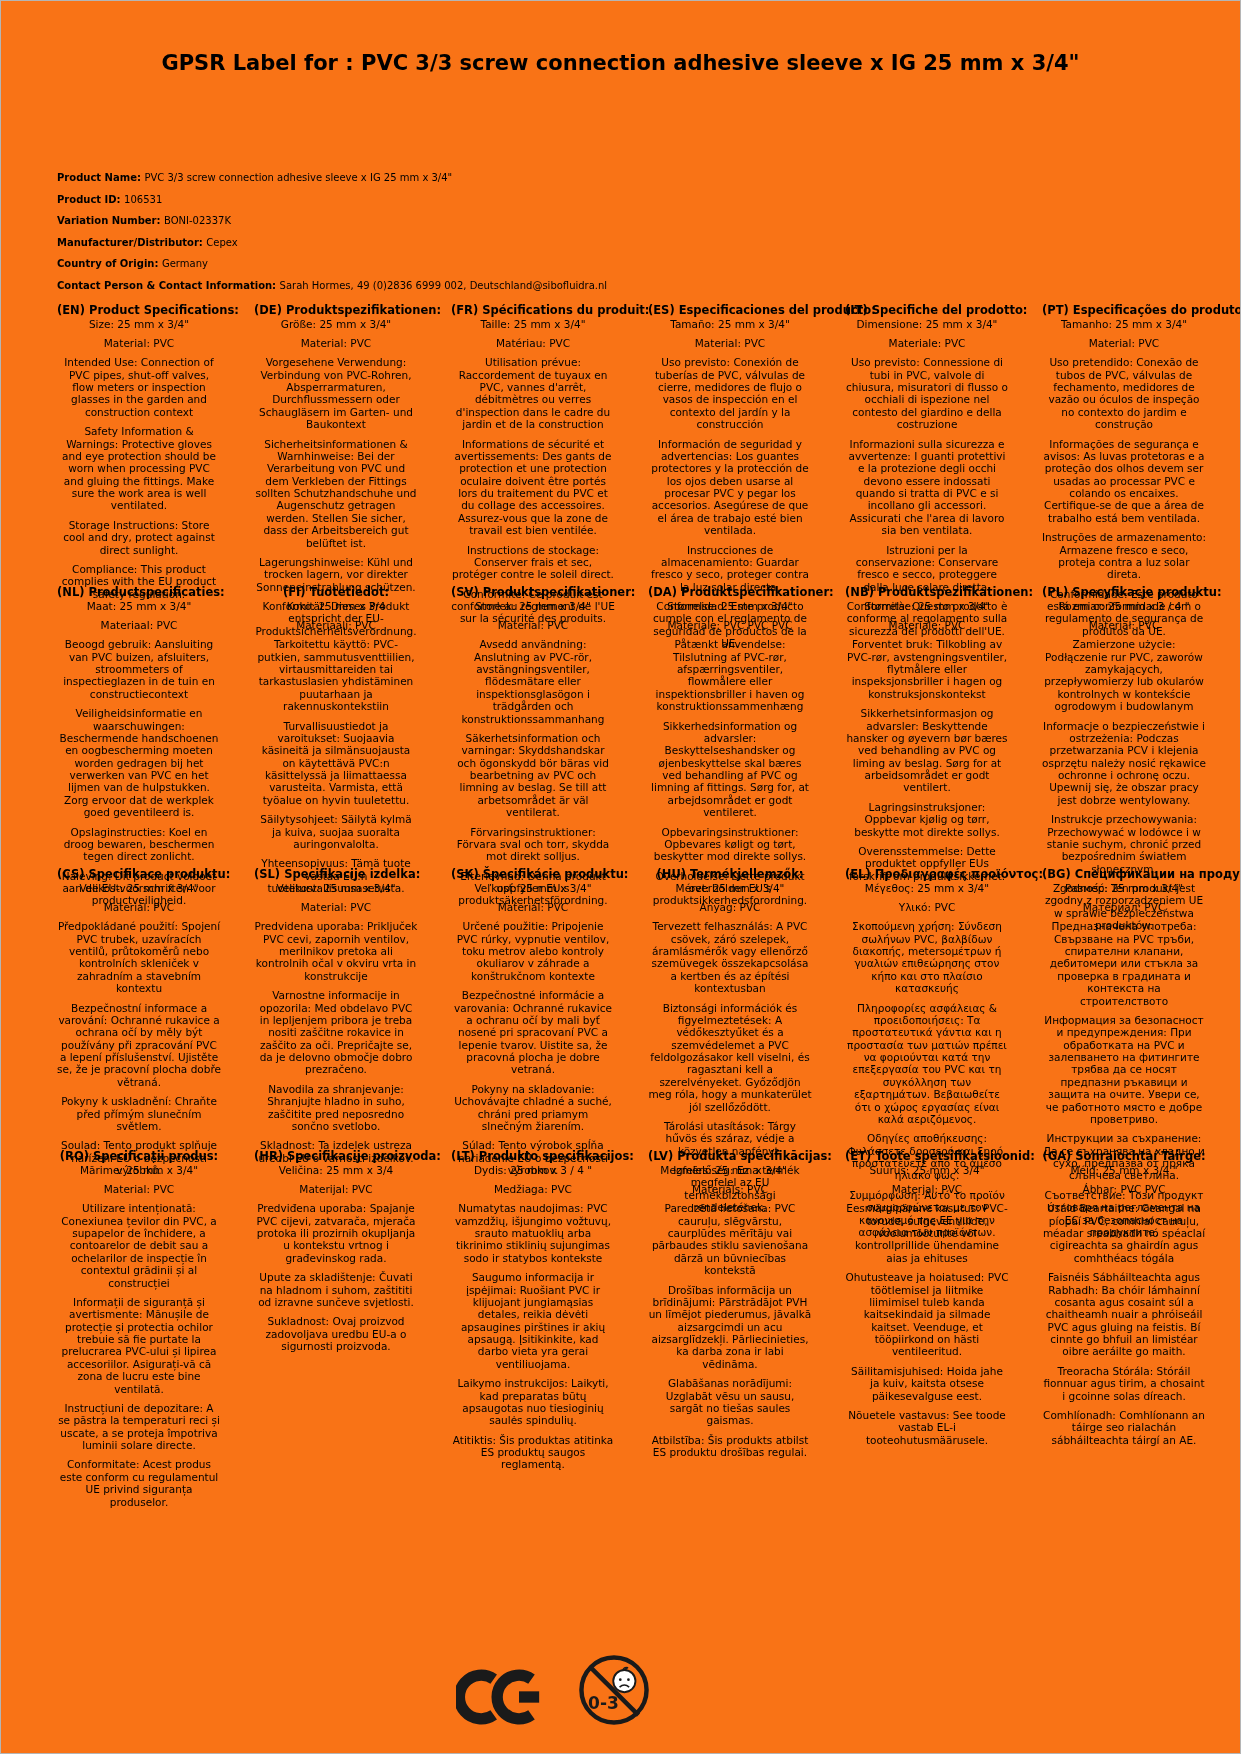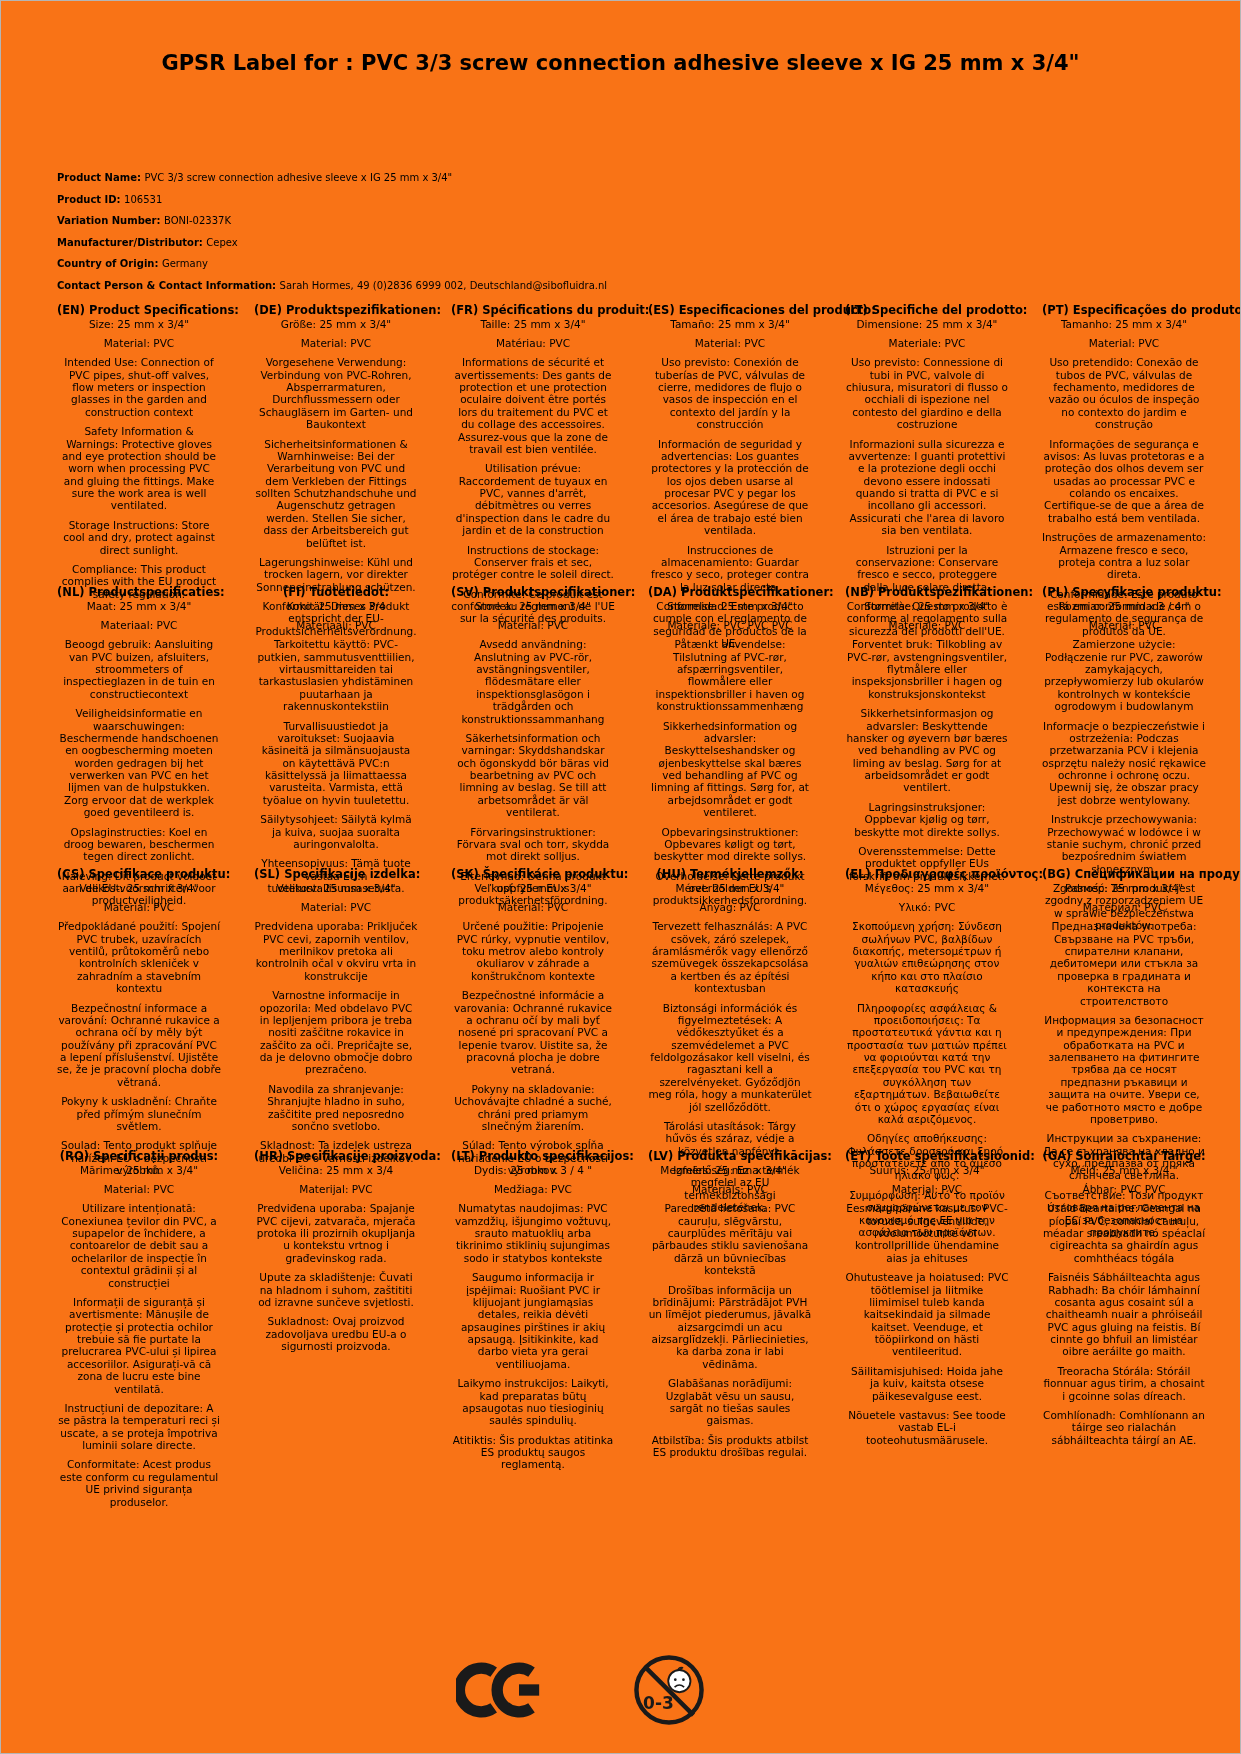--- a/index.html
+++ b/index.html
@@ -18,21 +18,21 @@
   .lang-grid {
     position:absolute; left:56px; top:303px; width:1150px;
     display:grid; grid-template-columns:repeat(6,164px); column-gap:33px;
     grid-auto-rows:282px;
     text-align:center;
   }
   .lang-block { font-size:10.5px; line-height:1.18; overflow-wrap:break-word; }
   .block-header { font-weight:bold; font-size:11.5px; white-space:nowrap; }
   .spec-p { margin:7px 0 0 0; }
   .spec-p.first { margin-top:0; }
-  .footer-icons { position:absolute; left:455px; top:1652px; display:flex; align-items:center; gap:92px; }
+  .footer-icons { position:absolute; left:455px; top:1652px; display:flex; align-items:flex-end; gap:37px; }
   .ce-svg { display:block; }
   .age-svg { display:block; }
 </style>
 </head>
 <body>
 
 <div class="page">
 
   <div class="title">GPSR Label for : PVC 3/3 screw connection adhesive sleeve x IG 25 mm x 3/4"</div>
 
@@ -73,22 +73,22 @@
           <p class="spec-p">Lagerungshinweise: Kühl und trocken lagern, vor direkter Sonneneinstrahlung schützen.</p>
           <p class="spec-p">Konformität: Dieses Produkt entspricht der EU-Produktsicherheitsverordnung.</p>
         </div>
   </div>
 
   <div class="lang-block">
     <div class="block-header">(FR) Spécifications du produit:</div>
     <div>
           <p class="spec-p first">Taille: 25 mm x 3/4"</p>
           <p class="spec-p">Matériau: PVC</p>
+          <p class="spec-p">Utilisation prévue: Raccordement de tuyaux en PVC, vannes d'arrêt, débitmètres ou verres d'inspection dans le cadre du jardin et de la construction</p>
           <p class="spec-p">Informations de sécurité et avertissements: Des gants de protection et une protection oculaire doivent être portés lors du traitement du PVC et du collage des accessoires. Assurez-vous que la zone de travail est bien ventilée.</p>
-          <p class="spec-p">Utilisation prévue: Raccordement de tuyaux en PVC, vannes d'arrêt, débitmètres ou verres d'inspection dans le cadre du jardin et de la construction</p>
           <p class="spec-p">Instructions de stockage: Conserver frais et sec, protéger contre le soleil direct.</p>
           <p class="spec-p">Conformité: Ce produit est conforme au règlement de l'UE sur la sécurité des produits.</p>
         </div>
   </div>
 
   <div class="lang-block">
     <div class="block-header">(ES) Especificaciones del producto:</div>
     <div>
           <p class="spec-p first">Tamaño: 25 mm x 3/4"</p>
           <p class="spec-p">Material: PVC</p>

